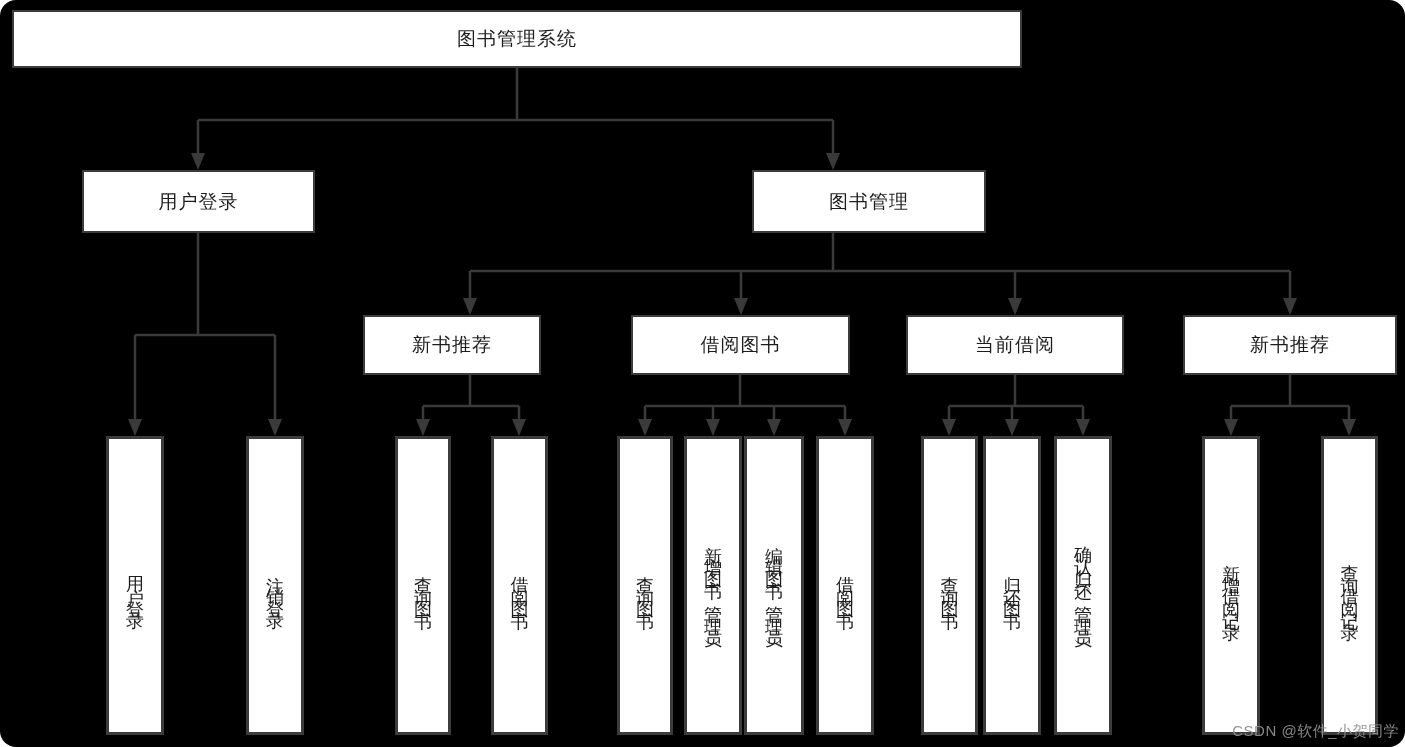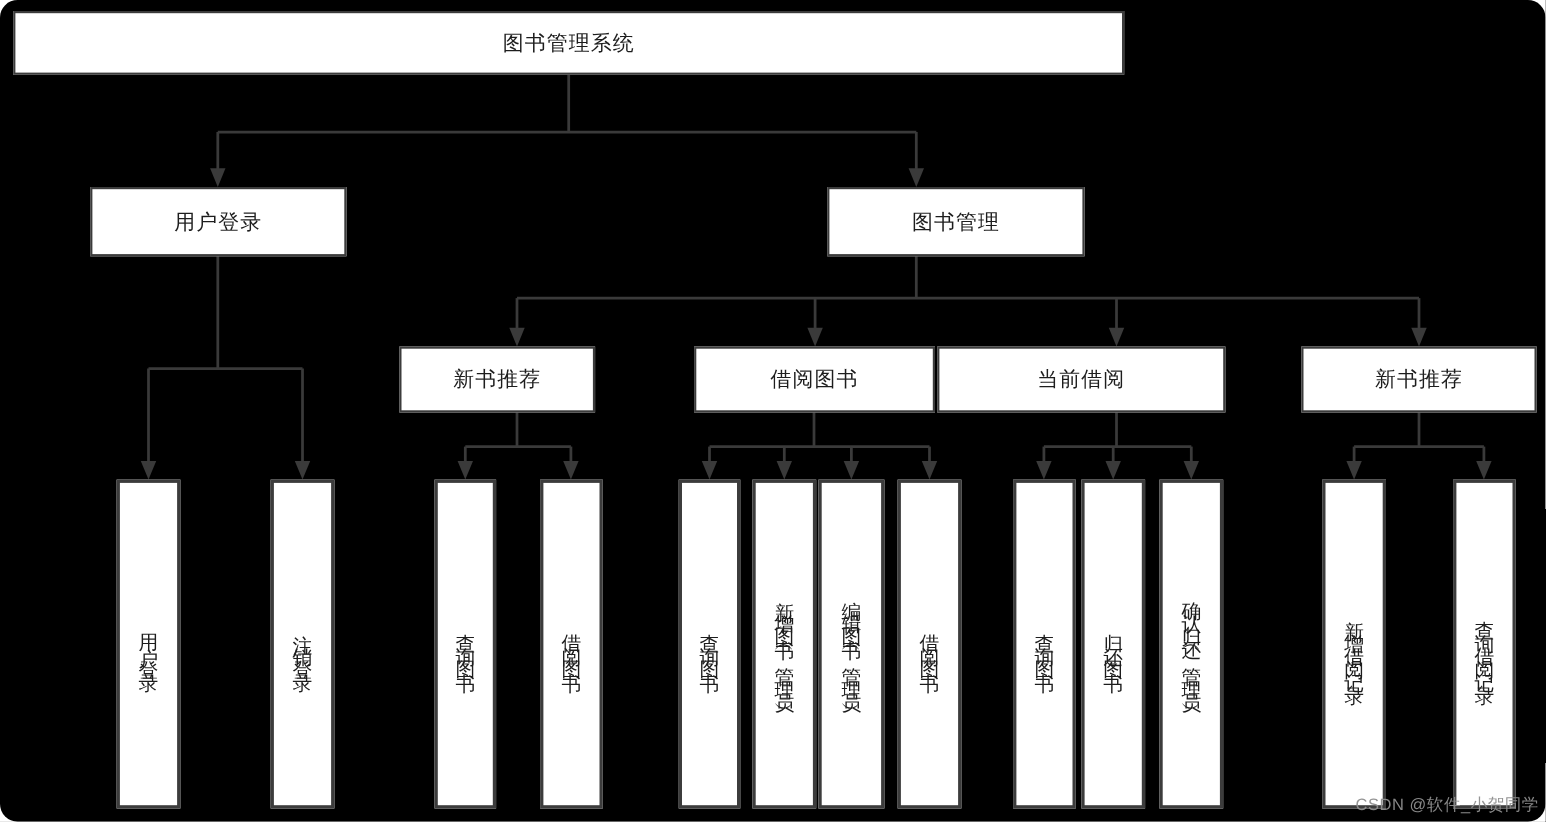--- a/index.html
+++ b/index.html
@@ -95,21 +95,21 @@
   <div class="box" style="left:716px;top:170px;width:234px;height:63px;margin-left:36px;">
     <span class="hlabel">图书管理</span>
   </div>
 
   <div class="box" style="left:363px;top:315px;width:178px;height:60px;">
     <span class="hlabel">新书推荐</span>
   </div>
   <div class="box" style="left:631px;top:315px;width:219px;height:60px;">
     <span class="hlabel">借阅图书</span>
   </div>
-  <div class="box" style="left:852px;top:315px;width:262px;height:60px;">
+  <div class="box" style="left:906px;top:315px;width:218px;height:60px;">
     <span class="hlabel">当前借阅</span>
   </div>
   <div class="box" style="left:1183px;top:315px;width:214px;height:60px;">
     <span class="hlabel">新书推荐</span>
   </div>
 
   <div class="box vbox" style="left:106px;top:436px;width:58px;height:299px;">
     <span class="vlabel">用户登录</span>
   </div>
   <div class="box vbox" style="left:246px;top:436px;width:58px;height:299px;">

